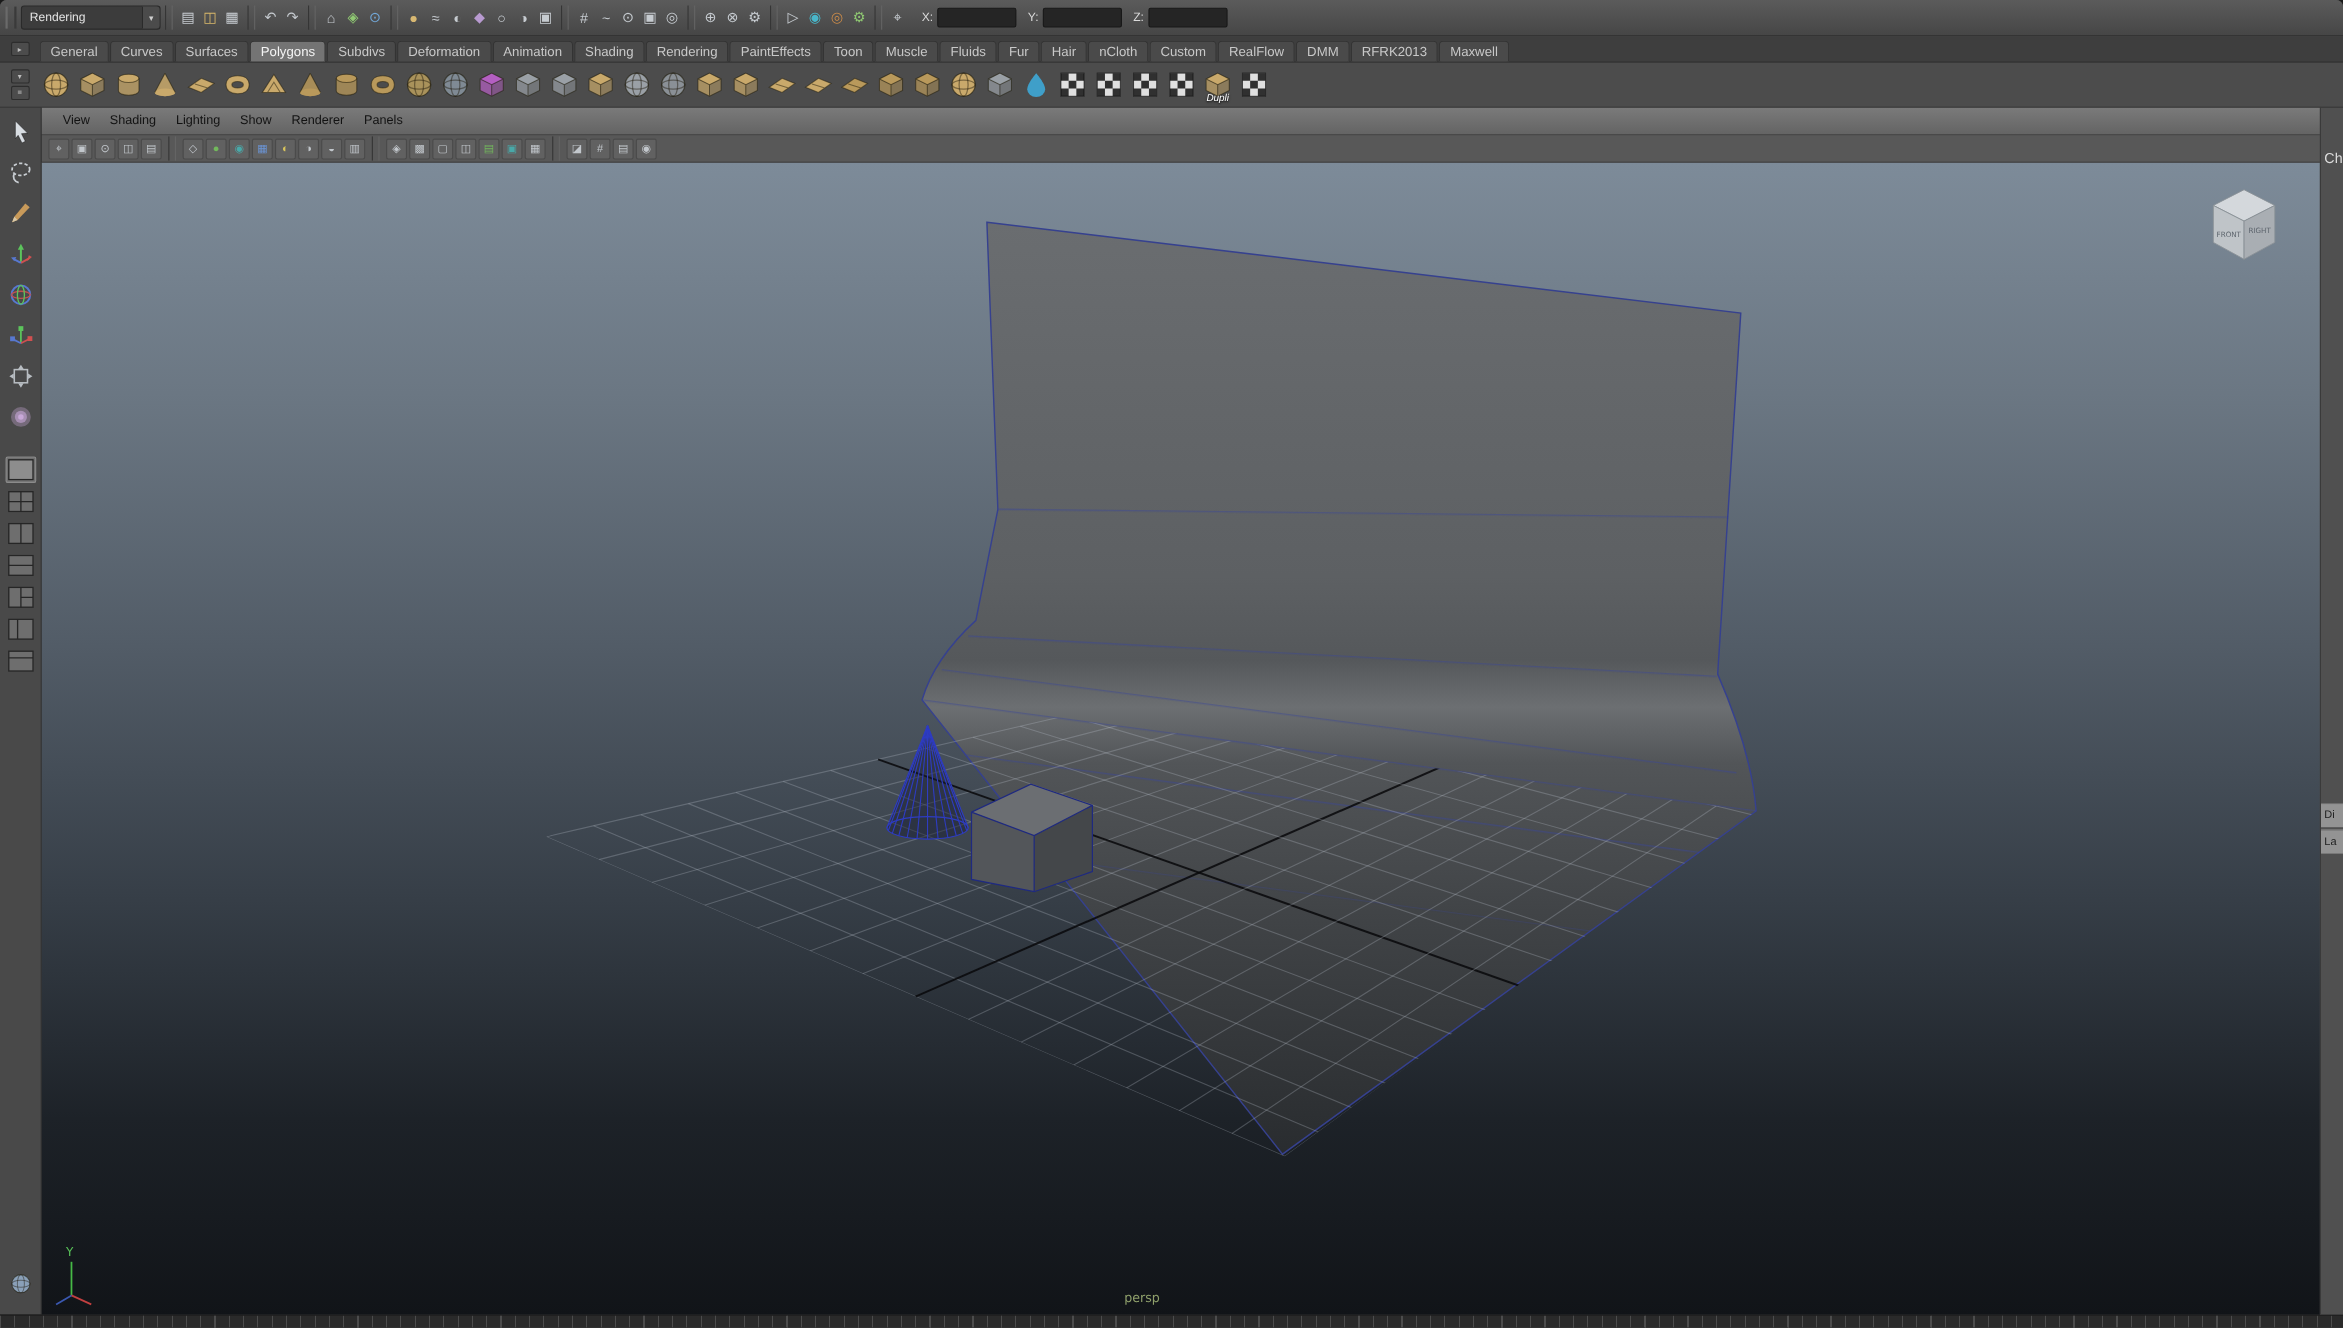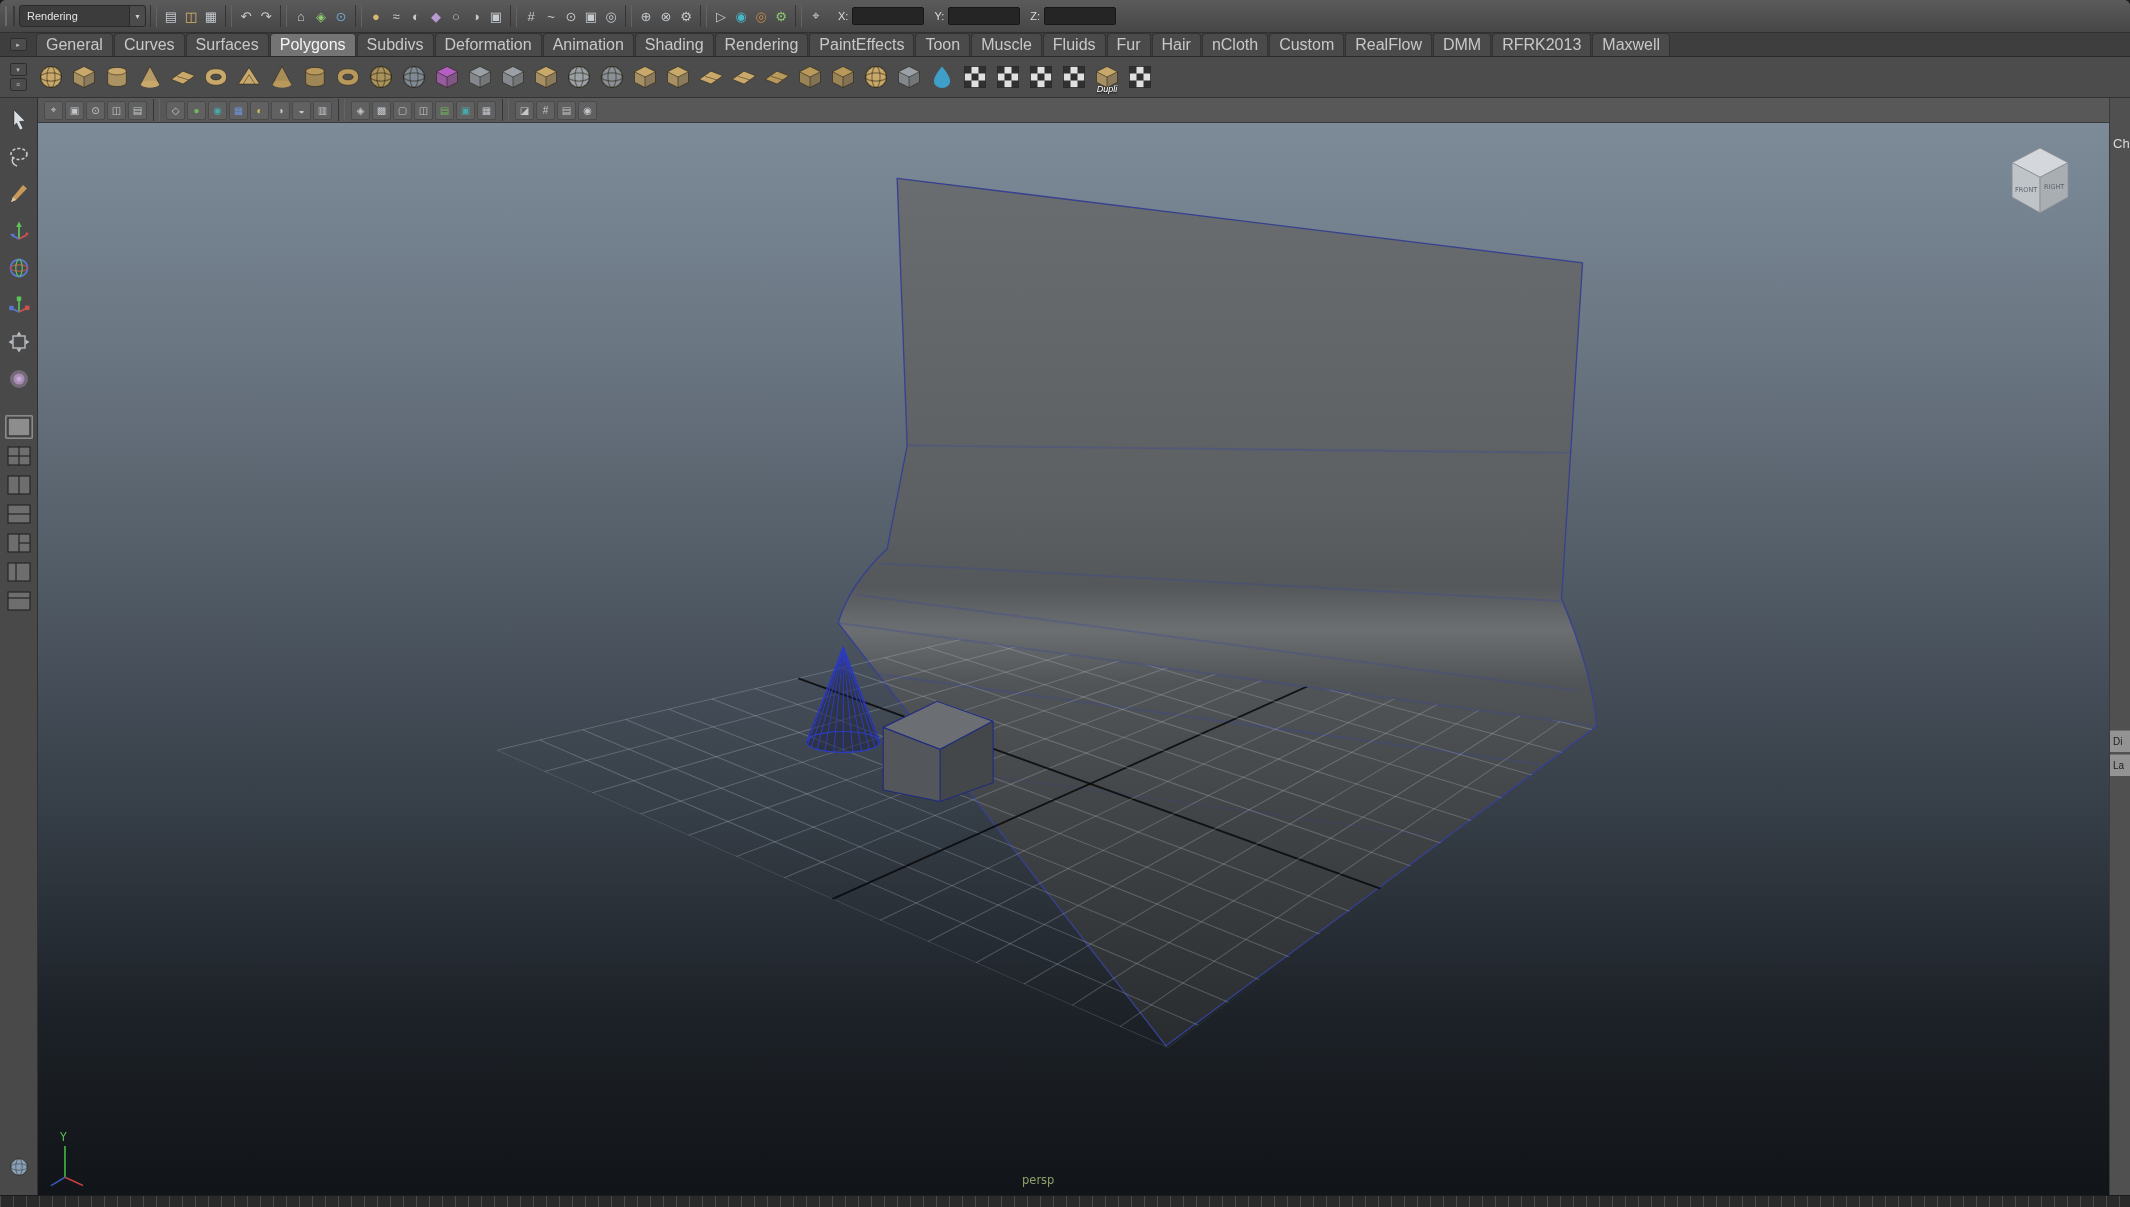--- a/index.html
+++ b/index.html
@@ -22,21 +22,21 @@
   .sl-icon{width:20px;height:20px;display:flex;align-items:center;justify-content:center;font-size:13px;border-radius:2px;}
   .strip-sep{width:5px;height:22px;border-left:1px solid #353535;border-right:1px solid #646464;margin:0 4px;}
   #coord-area{display:flex;align-items:center;margin-left:6px;gap:4px;}
   .coord-label{font-size:11px;color:#dcdcdc;margin-left:6px;}
   .coord-input{width:64px;height:16px;background:#252525;border:1px solid #181818;border-radius:2px;color:#e0e0e0;font-size:11px;padding:0 3px;}
 
   
   .shelf-tabs{height:23px;flex:0 0 23px;background:#3e3e3e;display:flex;align-items:flex-end;border-bottom:1px solid #2b2b2b;}
   .tabs-left{width:36px;display:flex;justify-content:center;align-items:center;height:100%;}
   .mini-btn{width:15px;height:11px;background:#4c4c4c;border:1px solid #2d2d2d;color:#bdbdbd;font-size:7px;display:flex;align-items:center;justify-content:center;border-radius:2px;}
-  .shelf-tab{font-size:16px;color:#c8c8c8;background:#4a4a4a;border:1px solid #333;border-bottom:none;border-radius:4px 4px 0 0;padding:2px 9px 2px 9px;margin-right:1px;white-space:nowrap;}
+  .shelf-tab{font-size:12px;color:#c8c8c8;background:#4a4a4a;border:1px solid #333;border-bottom:none;border-radius:4px 4px 0 0;padding:2px 9px 2px 9px;margin-right:1px;white-space:nowrap;}
   .shelf-tab.active{background:#747474;color:#f4f4f4;}
 
   
   .shelf-row{height:40px;flex:0 0 40px;background:#4c4c4c;border-bottom:1px solid #333;display:flex;align-items:center;}
   .shelf-ctrl{width:36px;display:flex;flex-direction:column;align-items:center;gap:2px;}
   #shelf-icons{display:flex;align-items:center;gap:3px;font-style:italic;}
   .shelf-icon{width:30px;height:34px;position:relative;display:flex;align-items:center;justify-content:center;border-radius:3px;}
   .shelf-lbl{position:absolute;bottom:0;left:0;right:0;text-align:center;font-size:9px;color:#fff;text-shadow:0 1px 2px #000;}
 
   
@@ -517,20 +517,28 @@
       <div class="toolbox-bottom" id="toolbox-bottom">
           <div class="tool">
             <svg viewBox="0 0 24 24" width="22" height="22" style="color: rgb(138, 160, 184);">
               <use href="#sym-sphere" xlink:href="#sym-sphere"></use>
             </svg>
           </div>
         </div>
     </div>
 
     <div class="panel-col">
+      <div class="panel-menubar" id="panel-menubar">
+          <div class="pm-item">View</div>
+          <div class="pm-item">Shading</div>
+          <div class="pm-item">Lighting</div>
+          <div class="pm-item">Show</div>
+          <div class="pm-item">Renderer</div>
+          <div class="pm-item">Panels</div>
+        </div>
       <div class="panel-toolbar" id="panel-toolbar">
           <span class="pt-icon" style="color: rgb(194, 199, 204);">⌖</span>
           <span class="pt-icon" style="color: rgb(194, 199, 204);">▣</span>
           <span class="pt-icon" style="color: rgb(194, 199, 204);">⊙</span>
           <span class="pt-icon" style="color: rgb(194, 199, 204);">◫</span>
           <span class="pt-icon" style="color: rgb(194, 199, 204);">▤</span>
           <span class="strip-sep"></span>
           <span class="pt-icon" style="color: rgb(194, 199, 204);">◇</span>
           <span class="pt-icon" style="color: rgb(114, 184, 92);">●</span>
           <span class="pt-icon" style="color: rgb(73, 169, 169);">◉</span>

